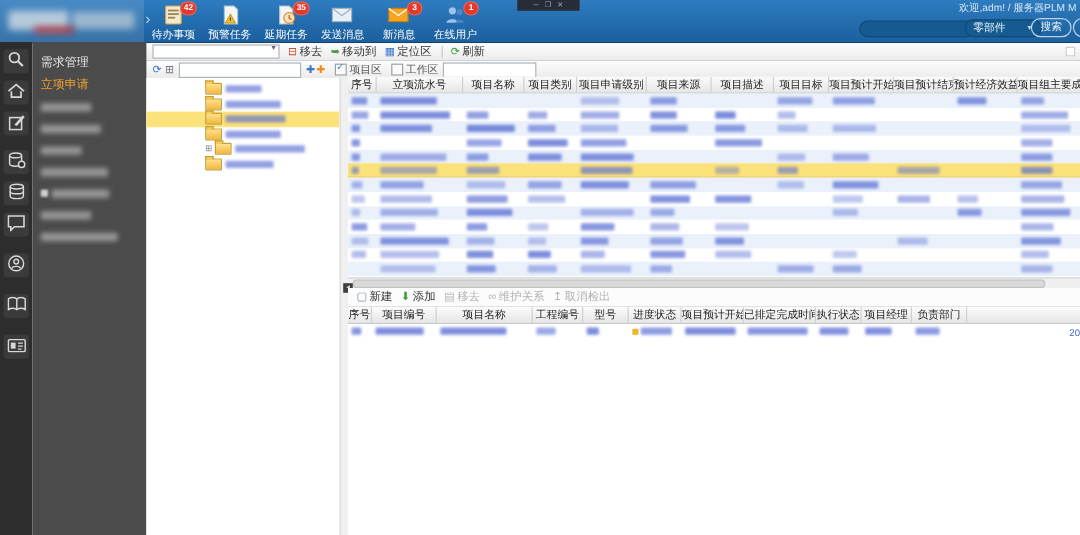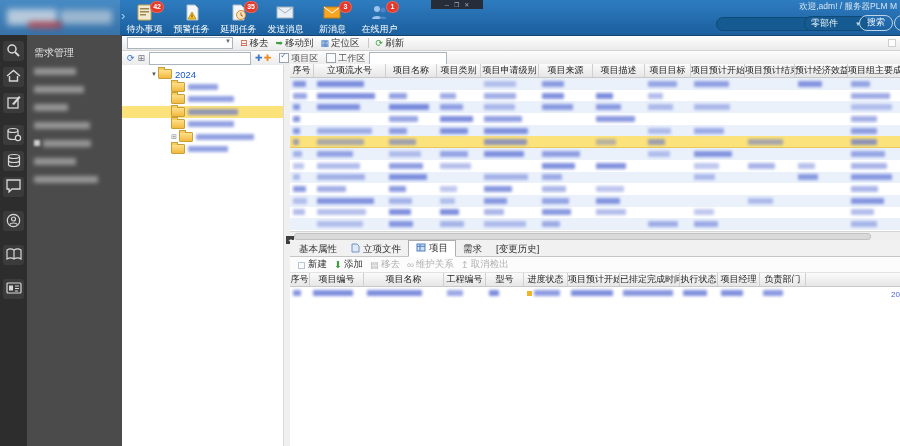--- a/index.html
+++ b/index.html
@@ -253,20 +253,21 @@
     <div class="tile" style="margin-top: 14px;">
       <span><svg width="16" height="12">
           <rect x="1" y="1" width="14" height="10" rx="1" fill="none" stroke="#d8d8d8" stroke-width="1.2"></rect>
           <rect x="3" y="3.5" width="4" height="5" fill="#d8d8d8"></rect>
           <path d="M9 4h4M9 6.5h4M9 9h3" stroke="#d8d8d8"></path>
         </svg></span>
     </div>
   </div>
 <div class="menu" id="side-menu">
     <div class="menu-item">需求管理</div>
+    <div class="menu-item active">立项申请</div>
     <div class="menu-blur">
       <span class="gredact" style="width: 42px;"></span>
     </div>
     <div class="menu-blur">
       <span class="gredact" style="width: 50px;"></span>
     </div>
     <div class="menu-blur">
       <span class="gredact" style="width: 34px;"></span>
     </div>
     <div class="menu-blur">
@@ -278,26 +279,20 @@
     </div>
     <div class="menu-blur">
       <span class="gredact" style="width: 42px;"></span>
     </div>
     <div class="menu-blur">
       <span class="gredact" style="width: 64px;"></span>
     </div>
   </div>
 
 <div class="treepanel" id="tree">
-    <div class="tnode">
-      <span style="width: 28px; flex: 0 0 auto;"></span>
-      <span class="arr">▼</span>
-      <span class="folder"></span>
-      <span class="tlabel" style="color: rgb(26, 87, 196);">2024</span>
-    </div>
     <div class="tnode">
       <span style="width: 41px; flex: 0 0 auto;"></span>
       <span class="arr"></span>
       <span class="folder"></span>
       <span class="bredact" style="width: 30px;"></span>
     </div>
     <div class="tnode">
       <span style="width: 41px; flex: 0 0 auto;"></span>
       <span class="arr"></span>
       <span class="folder"></span>
@@ -750,44 +745,20 @@
         </div>
       </div>
     </div>
 </div>
 <div class="hscroll">
     <div class="hthumb"></div>
   </div>
 <div class="sq-arrow">◂</div>
 
 <div class="bottom">
-  <div class="btabs" id="btabs">
-      <div class="btab">
-        <span>基本属性</span>
-      </div>
-      <div class="btab">
-        <span><svg width="9" height="10">
-            <path d="M1 1h5l2 2v6H1z" fill="#dfe9f6" stroke="#6f94c4"></path>
-          </svg></span>
-        <span>立项文件</span>
-      </div>
-      <div class="btab active">
-        <span><svg width="10" height="9">
-            <rect x="1" y="1" width="8" height="7" fill="#cfe0f4" stroke="#4f7ec0"></rect>
-            <path d="M1 3.3h8M4 1v7" stroke="#4f7ec0"></path>
-          </svg></span>
-        <span>项目</span>
-      </div>
-      <div class="btab">
-        <span>需求</span>
-      </div>
-      <div class="btab">
-        <span>[变更历史]</span>
-      </div>
-    </div>
   <div class="btoolbar" id="btoolbar">
       <span class="bbtn">
         <span class="gi" style="color: rgb(122, 147, 173);">▢</span>
         <span>新建</span>
       </span>
       <span class="bbtn">
         <span class="gi" style="color: rgb(63, 158, 63);">⬇</span>
         <span>添加</span>
       </span>
       <span class="bbtn dis">

